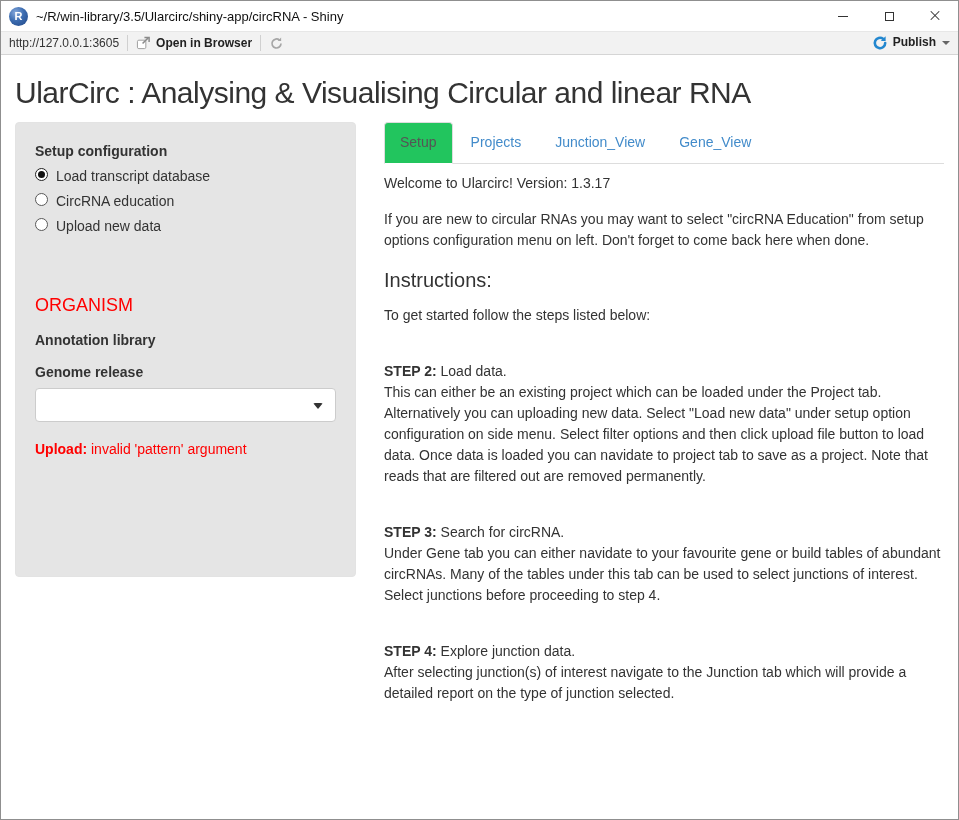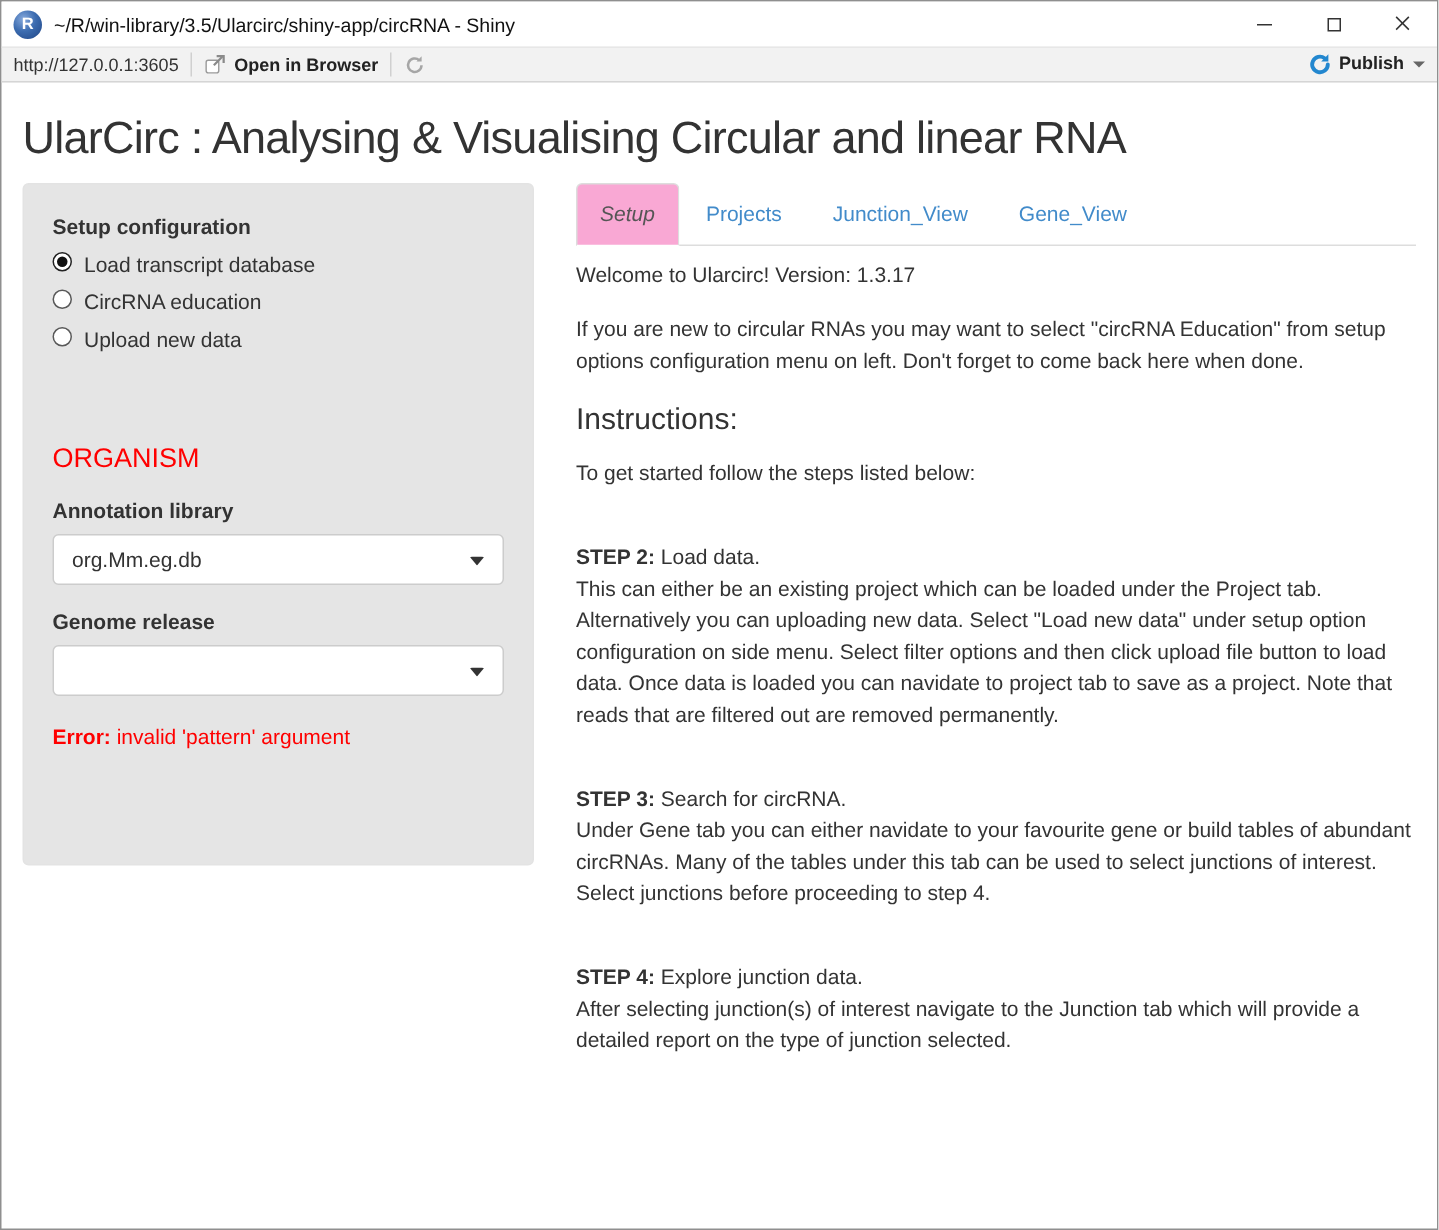--- a/index.html
+++ b/index.html
@@ -94,22 +94,22 @@
   .error-line b{ font-weight:700; }
 
   
   .main{ flex:1; margin-left:28px; font-size:14px; color:#333; line-height:21px; }
   .tabs{ display:flex; border-bottom:1px solid #ddd; }
   .tab{
     padding:9px 15px; margin-right:2px; color:#428bca; cursor:pointer;
     border:1px solid transparent; border-radius:4px 4px 0 0;
   }
   .tab.active{
-    color:#555; background:#f9a8d4; border-color:#ddd; border-bottom-color:#fff;
-    margin-bottom:-1px; cursor:default;font-style:italic;
+    color:#555; background:#22c55e; border-color:#ddd; border-bottom-color:#fff;
+    margin-bottom:-1px; cursor:default;
   }
   .welcome{ margin-top:9px; }
   .intro{ margin-top:15px; }
   .instructions{ font-size:20px; font-weight:500; color:#333; margin-top:16px; line-height:26px; }
   .get-started{ margin-top:12px; }
   .step{ margin-top:35px; }
   .step b{ font-weight:700; }
   .pre{ white-space:pre-line; }
 </style>
 </head>
@@ -179,33 +179,29 @@
           <span>CircRNA education</span>
         </div>
         <div class="radio-row">
           <span class="radio-circle"></span>
           <span>Upload new data</span>
         </div>
 
         <div class="organism">ORGANISM</div>
 
         <div class="field-label">Annotation library</div>
-        <div class="select-box">
-          <span>org.Mm.eg.db</span>
-          <span class="caret"></span>
-        </div>
 
         <div class="field-label">Genome release</div>
         <div class="select-box">
           <span></span>
           <span class="caret"></span>
         </div>
 
         <div class="error-line">
-          <b>Error:</b><span> invalid 'pattern' argument</span>
+          <b>Upload:</b><span> invalid 'pattern' argument</span>
         </div>
       </div>
 
       <div class="main">
         <div class="tabs">
           <div class="tab active">Setup</div>
           <div class="tab">Projects</div>
           <div class="tab">Junction_View</div>
           <div class="tab">Gene_View</div>
         </div>

